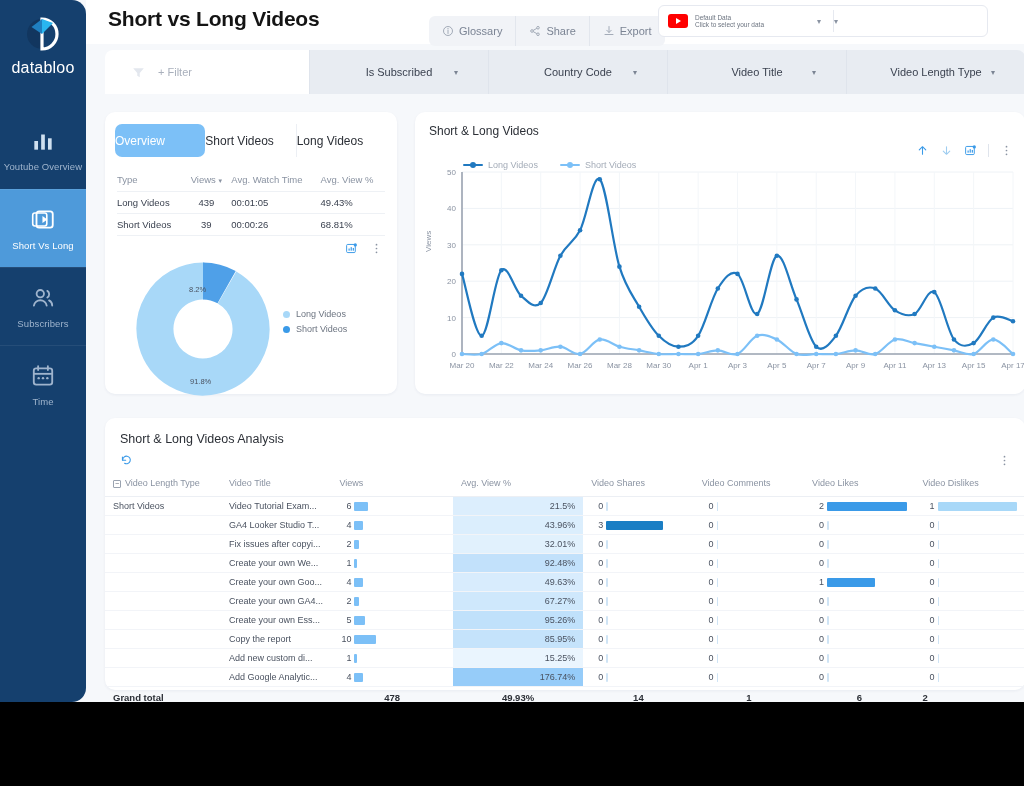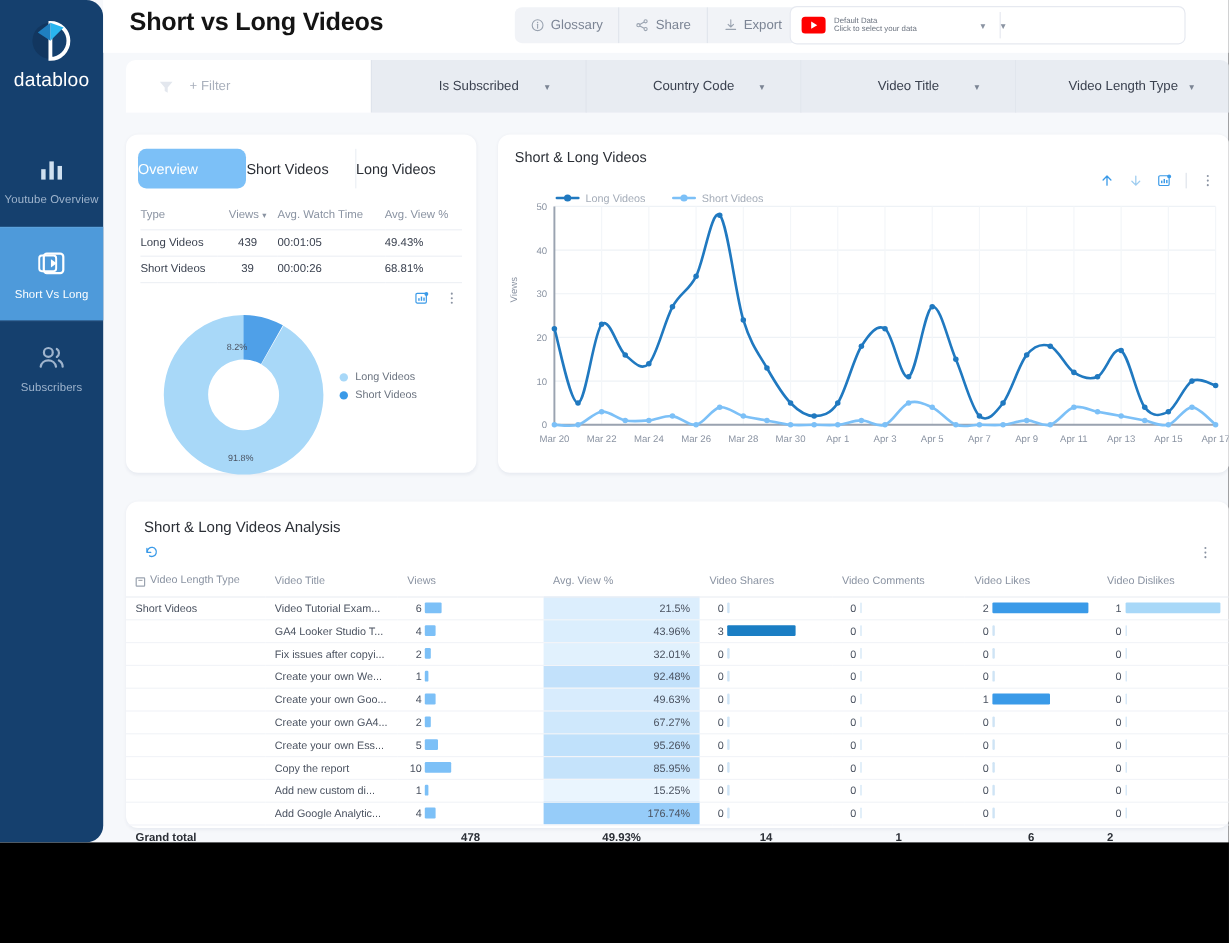--- a/index.html
+++ b/index.html
@@ -44,21 +44,21 @@
   
   #header {
     position:absolute; left: 86px; top: 0; width: 938px; height: 44px;
     background: #ffffff;
   }
   #page-title {
     position:absolute; left: 22px; top: 7px;
     font-size: 21px; font-weight: 700; color:#141414; letter-spacing:-.2px;
   }
   .hdr-btns {
-    position:absolute; left: 343px; top: 6px;
+    position:absolute; left: 343px; top: 16px;
     height: 30px; display:flex; align-items:center;
     background:#f1f3f7; border-radius: 6px; overflow:hidden;
   }
   .hdr-btn {
     display:flex; align-items:center; gap:5px;
     padding: 0 13px; height: 30px; cursor:pointer;
     font-size: 11px; color:#7b8494;
     border-right: 1px solid #e2e6ed;
   }
   .hdr-btn:last-child { border-right: none; }
@@ -220,20 +220,31 @@
       <div class="nav-item">
         <svg class="nav-icon" viewBox="0 0 24 24">
           <circle cx="9.5" cy="8" r="3.4" fill="none" stroke="#9fb4cd" stroke-width="1.7"></circle>
           <path d="M3.6 19 a6 6 0 0 1 11.8 0" fill="none" stroke="#9fb4cd" stroke-width="1.7" stroke-linecap="round"></path>
           <path d="M16 5.4 a3.6 3.6 0 0 1 0 6.1" fill="none" stroke="#9fb4cd" stroke-width="1.7" stroke-linecap="round"></path>
           <path d="M17.6 14.2 a5.4 5.4 0 0 1 2.9 4.8" fill="none" stroke="#9fb4cd" stroke-width="1.7" stroke-linecap="round"></path>
         </svg>
         <div class="lbl">Subscribers</div>
       </div>
 
+      <div class="nav-item">
+        <svg class="nav-icon" viewBox="0 0 24 24">
+          <rect x="3.5" y="5" width="17" height="15" rx="2.2" fill="none" stroke="#9fb4cd" stroke-width="1.7"></rect>
+          <path d="M3.5 10 H20.5" stroke="#9fb4cd" stroke-width="1.7"></path>
+          <path d="M7.5 3 V6.5 M16.5 3 V6.5" stroke="#9fb4cd" stroke-width="1.7" stroke-linecap="round"></path>
+          <circle cx="8" cy="14" r="1.1" fill="#9fb4cd"></circle>
+          <circle cx="12" cy="14" r="1.1" fill="#9fb4cd"></circle>
+          <circle cx="16" cy="14" r="1.1" fill="#9fb4cd"></circle>
+        </svg>
+        <div class="lbl">Time</div>
+      </div>
     </div>
   </div>
 
   <div id="header">
     <div id="page-title">Short vs Long Videos</div>
 
     <div class="hdr-btns">
       <div class="hdr-btn">
         <svg width="12" height="12" viewBox="0 0 24 24">
           <circle cx="12" cy="12" r="9" fill="none" stroke="#9aa3b0" stroke-width="1.8"></circle>

